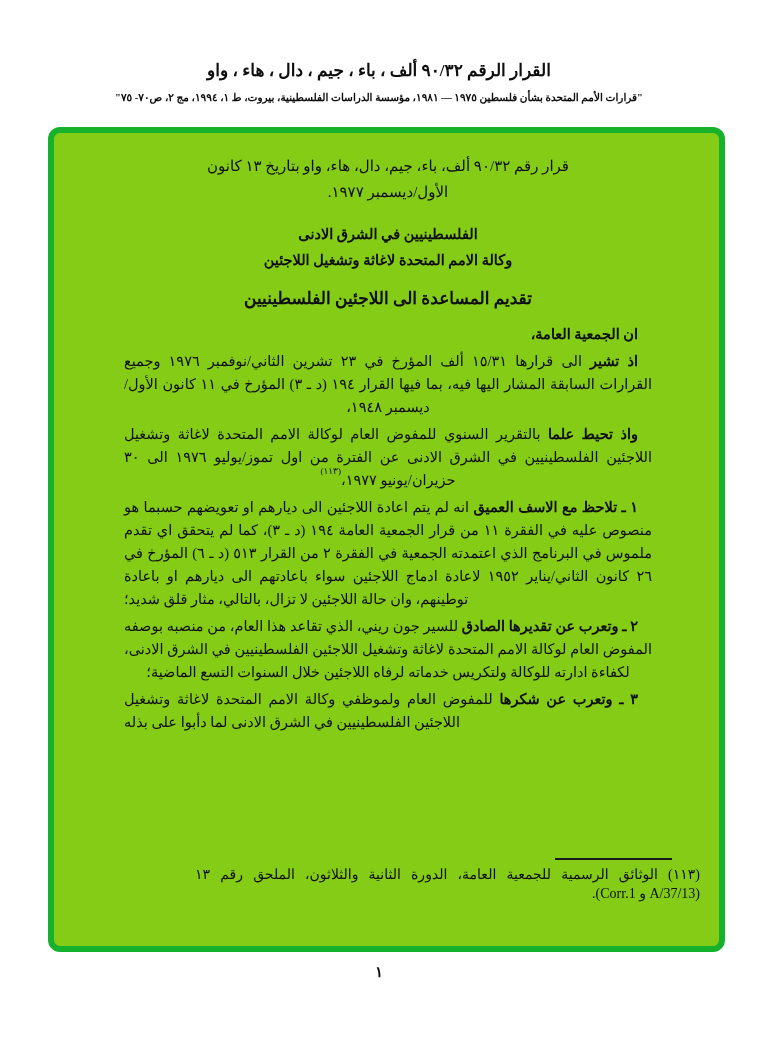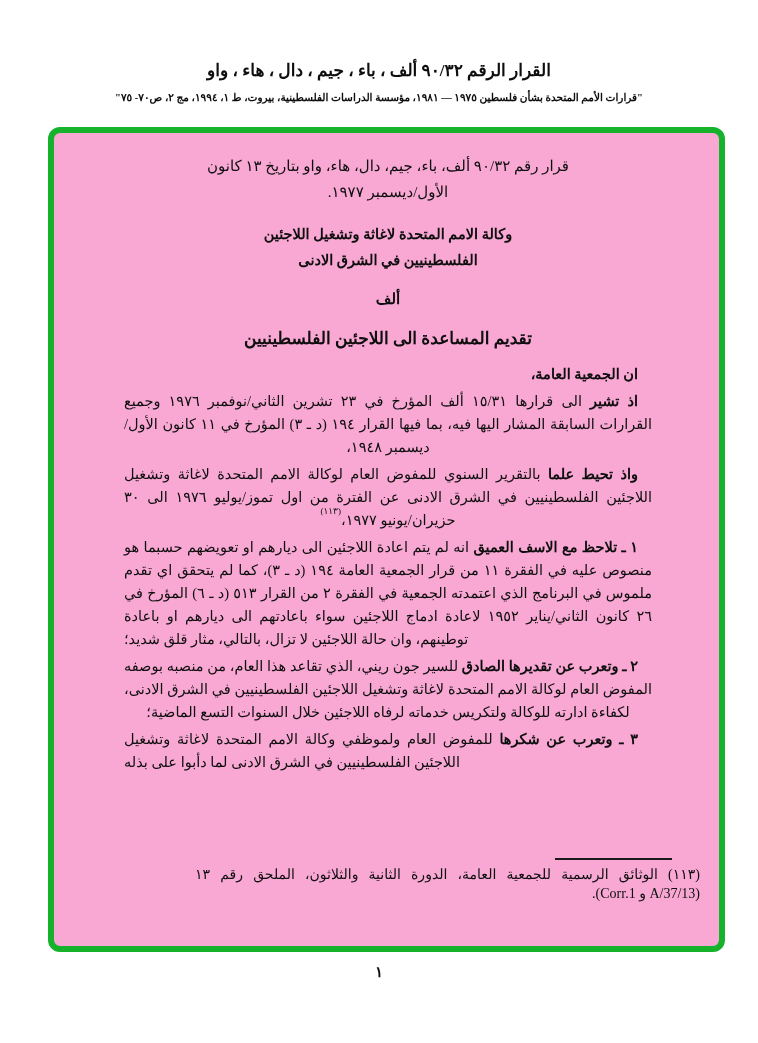--- a/index.html
+++ b/index.html
@@ -30,21 +30,21 @@
     font-size: 10.5px;
   }
   
   .box {
     position: absolute;
     left: 48px; top: 127px;
     width: 677px; height: 825px;
     box-sizing: border-box;
     border: 6px solid #16b22c;
     border-radius: 12px;
-    background: #f9a8d4;
+    background: #84cc16;
   }
   .content {
     margin: 20px 67px 0 70px; 
     font-size: 14.5px;
     line-height: 23px;
   }
   .center { text-align: center; }
   .intro { font-size: 15px; line-height: 26px; margin-bottom: 16px; }
   .agency { font-size: 14.5px; font-weight: bold; line-height: 26px; margin-bottom: 14px; }
   .alef   { font-size: 15px; font-weight: bold; line-height: 24px; margin: 0 0 16px; }
@@ -110,25 +110,24 @@
 
   <div class="box">
     <div class="content">
 
       <div class="intro center">
         <div>قرار رقم ٩٠/٣٢ ألف، باء، جيم، دال، هاء، واو بتاريخ ١٣ كانون</div>
         <div>الأول/ديسمبر ١٩٧٧.</div>
       </div>
 
       <div class="agency center">
+        <div>الفلسطينيين في الشرق الادنى</div>
         <div>وكالة الامم المتحدة لاغاثة وتشغيل اللاجئين</div>
-        <div>الفلسطينيين في الشرق الادنى</div>
       </div>
 
-      <div class="alef center">ألف</div>
 
       <div class="subject center">تقديم المساعدة الى اللاجئين الفلسطينيين</div>
 
       <div class="opening">ان الجمعية العامة،</div>
 
       <p class="body last-center"><b>اذ تشير</b><span> الى قرارها ١٥/٣١ ألف المؤرخ في ٢٣ تشرين الثاني/نوفمبر ١٩٧٦ وجميع القرارات السابقة المشار اليها فيه، بما فيها القرار ١٩٤ (د ـ ٣) المؤرخ في ١١ كانون الأول/ديسمبر ١٩٤٨،</span></p>
 
       <p class="body last-center"><b>واذ تحيط علما</b><span> بالتقرير السنوي للمفوض العام لوكالة الامم المتحدة لاغاثة وتشغيل اللاجئين الفلسطينيين في الشرق الادنى عن الفترة من اول تموز/يوليو ١٩٧٦ الى ٣٠ حزيران/يونيو ١٩٧٧،</span><sup class="noteref">(١١٣)</sup></p>
 
       <p class="body last-left"><b>١ ـ تلاحظ مع الاسف العميق</b><span> انه لم يتم اعادة اللاجئين الى ديارهم او تعويضهم حسبما هو منصوص عليه في الفقرة ١١ من قرار الجمعية العامة ١٩٤ (د ـ ٣)، كما لم يتحقق اي تقدم ملموس في البرنامج الذي اعتمدته الجمعية في الفقرة ٢ من القرار ٥١٣ (د ـ ٦) المؤرخ في ٢٦ كانون الثاني/يناير ١٩٥٢ لاعادة ادماج اللاجئين سواء باعادتهم الى ديارهم او باعادة توطينهم، وان حالة اللاجئين لا تزال، بالتالي، مثار قلق شديد؛</span></p>

